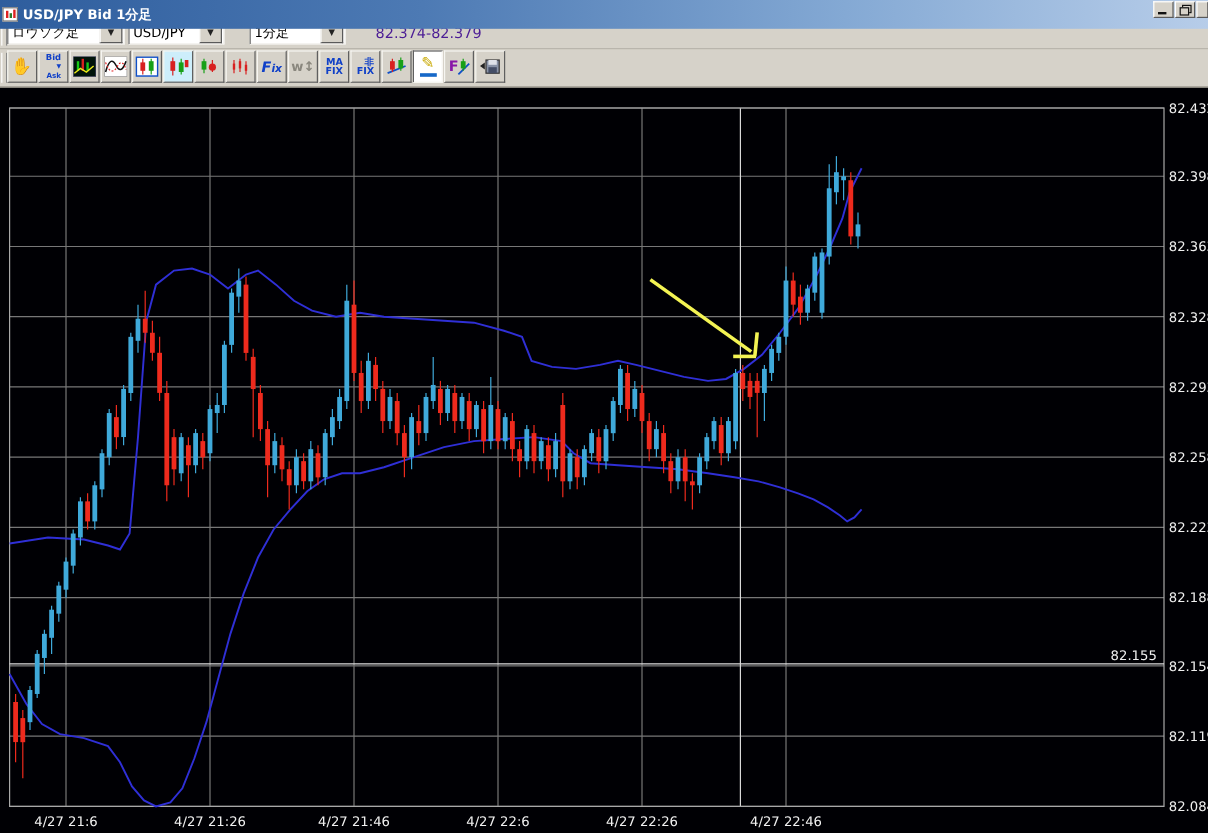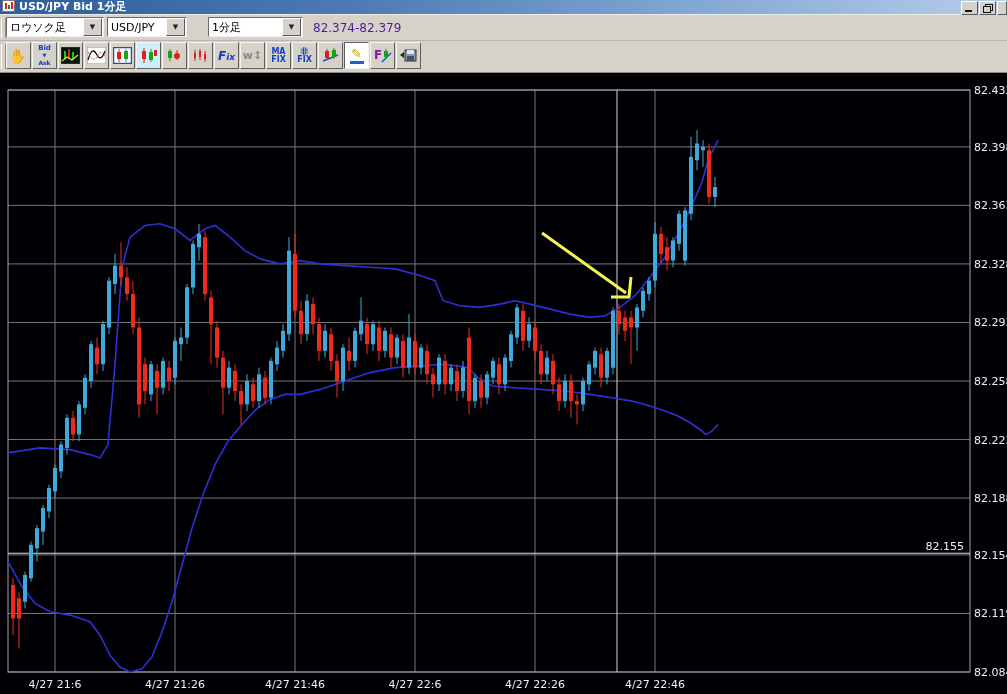--- a/index.html
+++ b/index.html
@@ -1,21 +1,21 @@
 <!DOCTYPE html>
 <html><head>
 <meta charset="utf-8">
 <style>
   html,body{margin:0;padding:0}
   body{width:1007px;height:694px;position:relative;overflow:hidden;background:#000004;
        font-family:"DejaVu Sans","Liberation Sans",sans-serif;-webkit-font-smoothing:none}
   
-  .titlebar{position:absolute;top:0;left:0;width:1007px;height:14px;z-index:6;
+  .titlebar{position:absolute;top:0;left:0;width:1007px;height:24px;z-index:6;
     background:linear-gradient(90deg,#2e5d9d 0%,#4d7ab4 35%,#84a9d4 70%,#b7cde9 100%);
-    display:flex;align-items:flex-start}
+    display:flex;align-items:center}
   .title-icon{width:11px;height:10px;margin-left:2px;background:#fff;border:1px solid #777;
     position:relative;flex:none}
   .title-icon i{position:absolute;width:2px;background:#d22}
   .title-text{color:#fff;font-size:11px;font-weight:bold;margin-left:4px;white-space:nowrap;line-height:13px}
   .win-btns{position:absolute;right:0;top:1px;display:flex}
   .wbtn{width:15px;height:12px;background:#d6d2c9;border:1px solid;border-color:#ffffff #5a5a5a #5a5a5a #ffffff;
     margin-left:1px;position:relative}
   .wbtn .mini{position:absolute;left:3px;bottom:2px;width:7px;height:2px;background:#111}
   .wbtn .rest1{position:absolute;left:5px;top:2px;width:6px;height:5px;border:1px solid #111}
   .wbtn .rest2{position:absolute;left:3px;top:4px;width:6px;height:5px;border:1px solid #111;background:#d6d2c9}
@@ -35,21 +35,21 @@
     border:1px solid;border-color:#ffffff #5a5a5a #5a5a5a #ffffff;
     font-size:7px;color:#222;display:flex;align-items:center;justify-content:center}
   .quote{position:absolute;left:313px;top:6px;font-size:12px;color:#4c1d95}
   .tbtn{width:25px;height:27px;background:#d6d2c9;margin-right:1px;flex:none;box-sizing:border-box;
     border:1px solid;border-color:#f6f5f1 #5f5f5f #5f5f5f #f6f5f1;
     display:flex;flex-direction:column;align-items:center;justify-content:center;overflow:hidden}
   .tbtn.active{background:#cdeefb}
   .tbtn.pressed{background:#ffffff;border-color:#5f5f5f #f6f5f1 #f6f5f1 #5f5f5f}
   .tbtn.disabled{color:#9a978e}
   .btnrow{position:absolute;left:6px;top:1px;display:flex}
-  .txt2{font-size:7px;line-height:7px;font-weight:bold;color:#1040c8;text-align:center}
+  .txt2{font-size:7px;line-height:7px;font-weight:bold;color:#1040c8;text-align:right}
   .txt2 .sub{font-size:6px;font-weight:bold;color:#1040c8}
   .fixlbl{font-size:9px;font-weight:bold;color:#1040c8;font-style:italic}
   .handg{font-size:14px;color:#f5f5f5;line-height:14px}
   .pencil{font-size:13px;color:#c8a800;line-height:12px}
   .pline{width:14px;height:3px;background:#1668c8;margin-top:1px}
   .gr{color:#8a877e;font-size:11px;font-weight:bold}
   
   #chart-svg{position:absolute;left:0;top:0;z-index:1}
 </style>
 </head>
@@ -363,21 +363,21 @@
 <div class="toolbar1">
   <div class="grip"></div>
   <div class="combo" style="left:6px;width:98px">
     <span class="val">ロウソク足</span>
     <span class="drop">▼</span>
   </div>
   <div class="combo" style="left:107px;width:80px">
     <span class="val">USD/JPY</span>
     <span class="drop">▼</span>
   </div>
-  <div class="combo" style="left:208px;width:95px">
+  <div class="combo" style="left:208px;width:80px">
     <span class="val">1分足</span>
     <span class="drop">▼</span>
   </div>
   <span class="quote">82.374-82.379</span>
 </div>
 
 <div class="toolbar2">
   <div class="grip"></div>
   <div class="btnrow">
     <div class="tbtn">

